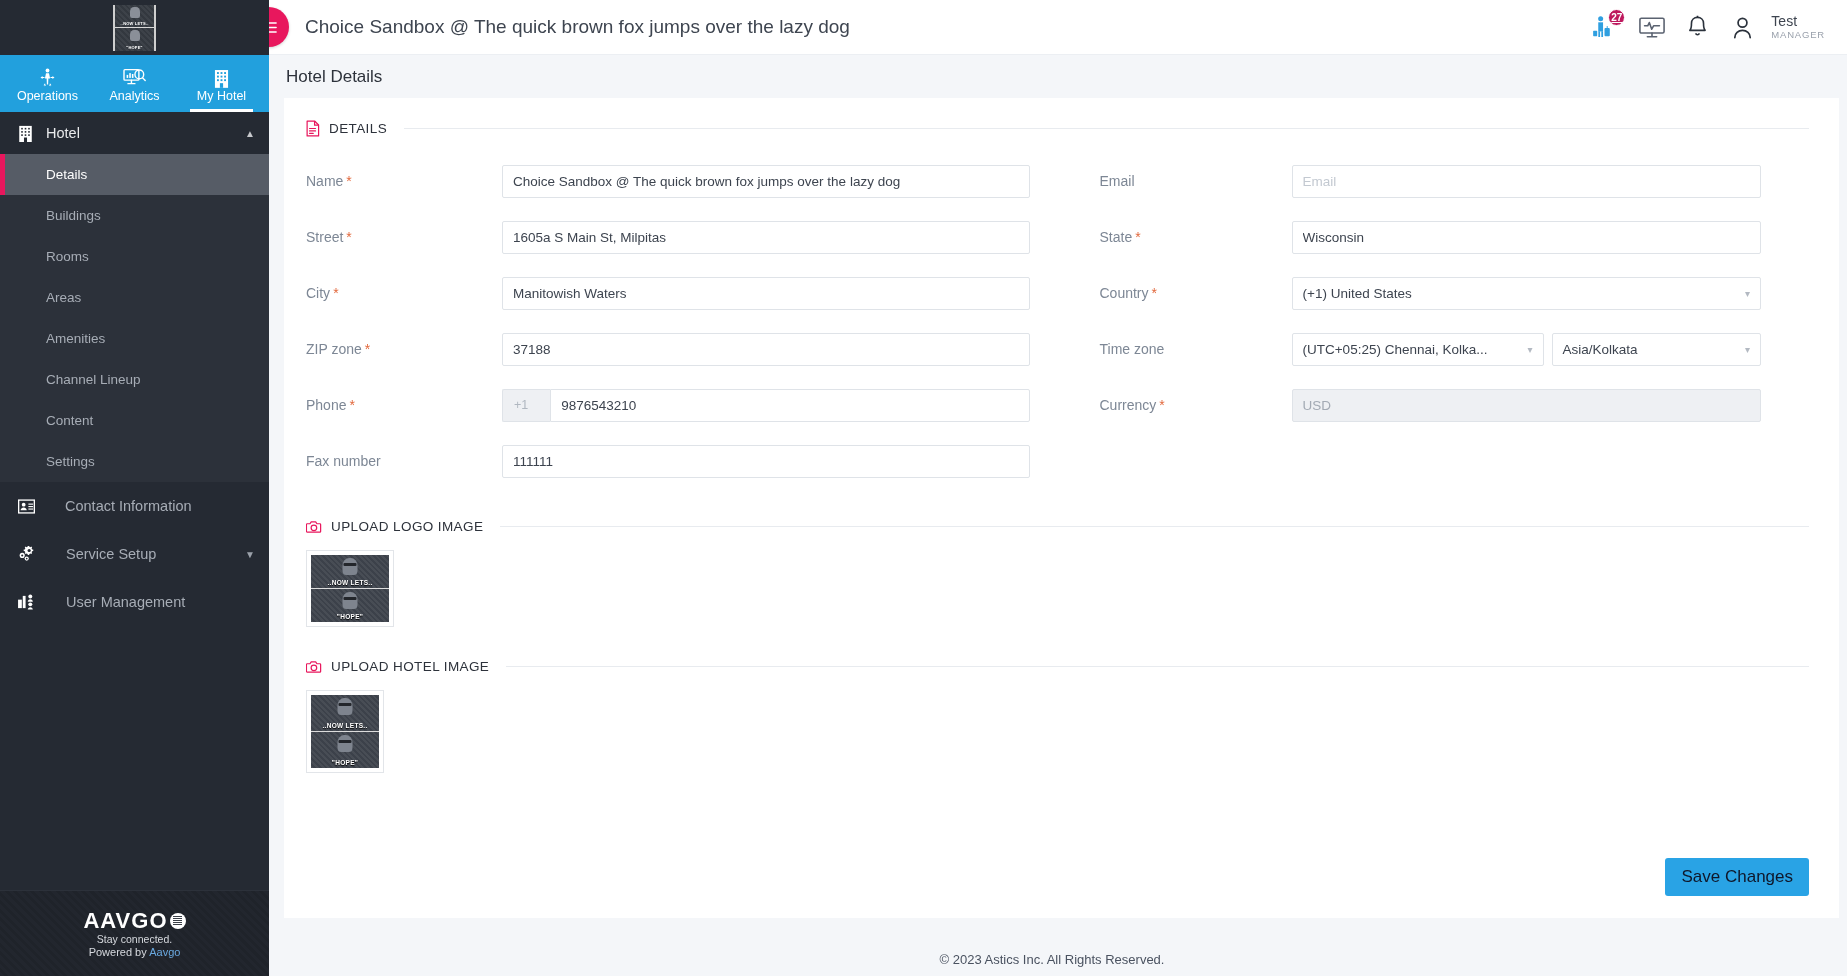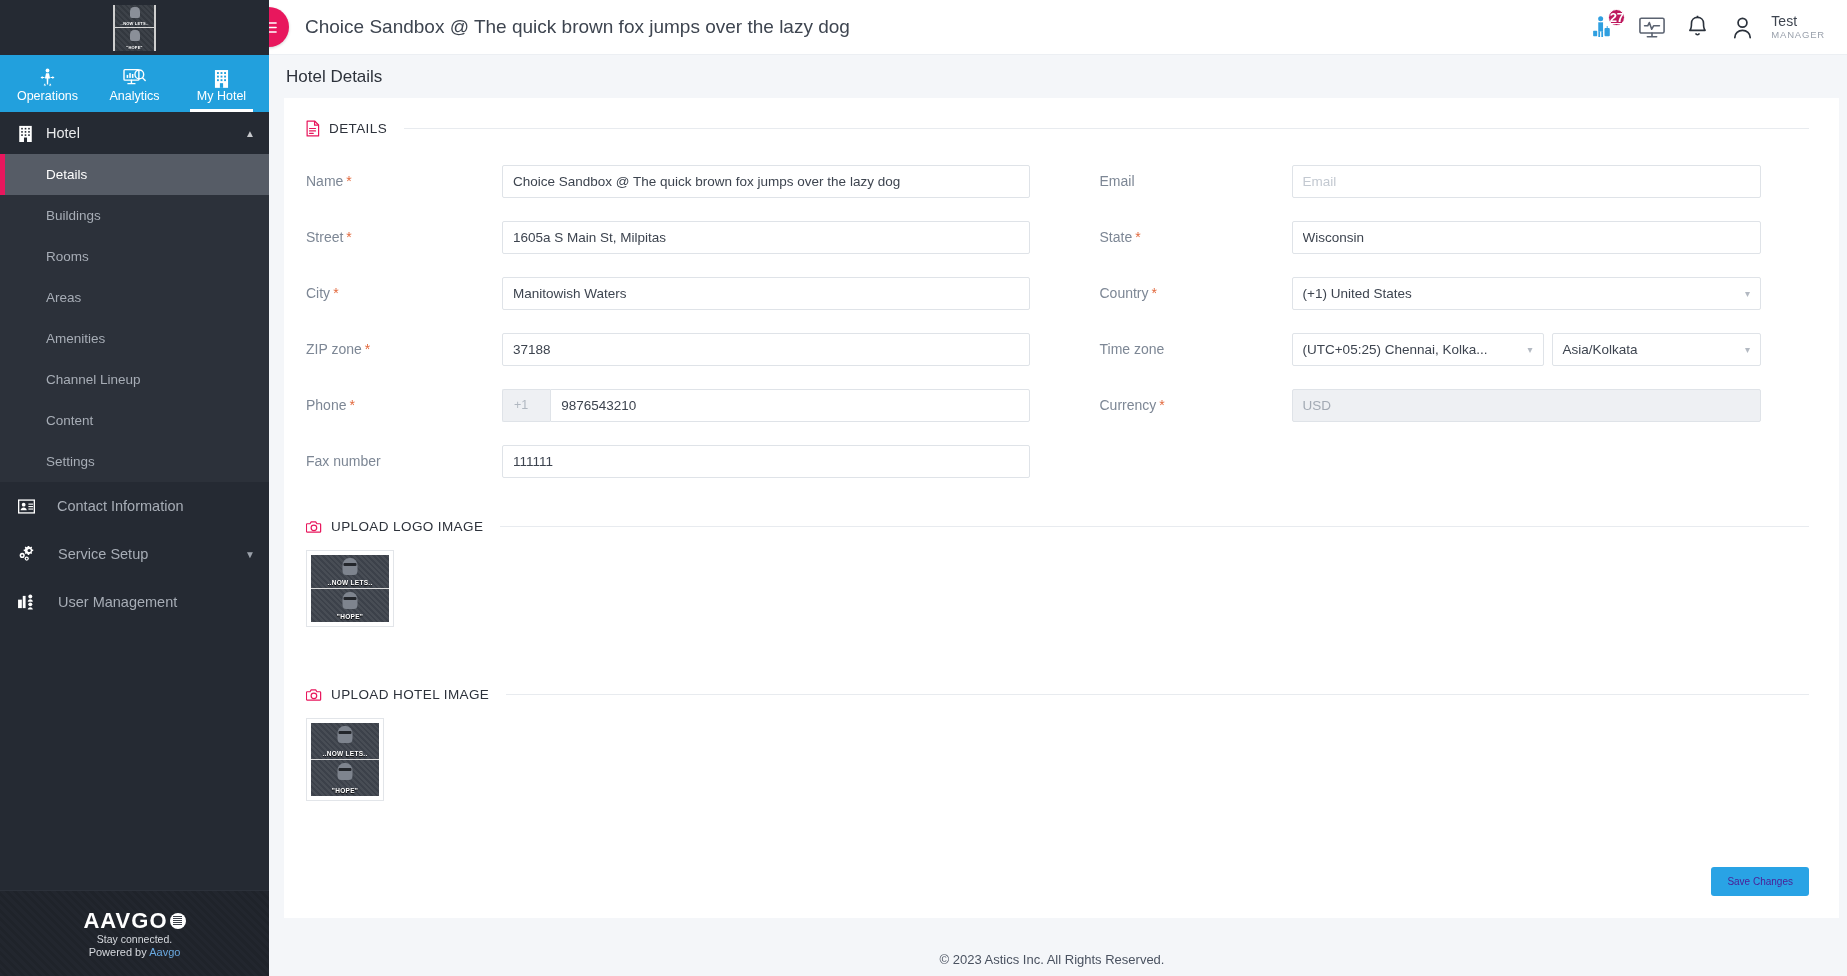--- a/index.html
+++ b/index.html
@@ -82,21 +82,21 @@
   }
   .sb-item.active {
     background: #565c66; color: #ffffff;
   }
   .sb-item.active::before {
     content: ""; position: absolute; left: 0; top: 0; bottom: 0;
     width: 5px; background: #e8175d;
   }
 
   .sb-flat {
-    height: 48px; display: flex; align-items: center; gap: 22px;
+    height: 48px; display: flex; align-items: center; gap: 30px;
     padding: 0 14px 0 18px; color: #a7adb6; font-size: 14.5px;
     cursor: pointer; background: #252a33;
   }
   .sb-flat .chev { margin-left: auto; font-size: 10px; color: #9ba1aa; }
 
   .sb-foot {
     height: 86px; background:
       repeating-linear-gradient(45deg, #22262e 0 3px, #1f232a 3px 6px);
     display: flex; flex-direction: column;
     align-items: center; justify-content: center; gap: 1px;
@@ -133,21 +133,21 @@
     color: #fff; cursor: pointer; flex: none; z-index: 5;
     box-shadow: 0 1px 3px rgba(0,0,0,.18);
   }
   .topbar .htitle {
     margin-left: 16px; font-size: 19px; color: #3e4550; white-space: nowrap;
   }
   .topbar .right { margin-left: auto; display: flex; align-items: center; gap: 22px; padding-right: 22px; }
   .hicon { position: relative; cursor: pointer; display: flex; align-items: center; }
   .hbadge {
     position: absolute; top: -6px; right: -8px;
-    background: #be185d; color: #fff; font-size: 13px;
+    background: #be185d; color: #fff; font-size: 10px;
     width: 17px; height: 17px; border-radius: 50%;
     display: flex; align-items: center; justify-content: center;
     border: 1.5px solid #fff; font-weight: bold; text-decoration: underline;
   }
   .userbox { display: flex; align-items: center; gap: 16px; cursor: pointer; }
   .uname { font-size: 14px; color: #3e4550; line-height: 15px; }
   .urole { font-size: 9.5px; color: #9aa1ac; letter-spacing: .8px; text-align: right; }
 
   
   .main {
@@ -238,22 +238,22 @@
     height:3px; background:#23262b; border-radius:1px;
   }
   .memeimg .pane .cap {
     font-size: 6.5px; color: #fff; font-weight: bold;
     letter-spacing: .3px; padding-bottom: 2px; white-space: nowrap;
     text-shadow: 0 1px 1px #000; z-index: 2;
   }
 
   .savebar { position: absolute; right: 30px; bottom: 22px; }
   .savebtn {
-    background: #29a3e5; color: #4c1d95; border: none; cursor: pointer;
-    font-size: 10px; padding: 9px 16px; border-radius: 3px;
+    background: #29a3e5; color: #0f172a; border: none; cursor: pointer;
+    font-size: 17px; padding: 9px 16px; border-radius: 3px;
     font-family: "Liberation Sans", sans-serif;
   }
   .footer {
     position: absolute; left: 269px; right: 12px; bottom: 0; height: 34px;
     display: flex; align-items: center; justify-content: center;
     font-size: 13px; color: #4a5260;
     background: #f4f6f9;
   }
   svg { display: block; }
 </style>
@@ -622,21 +622,21 @@
                 <span class="cap">..NOW LETS..</span>
               </div>
             <div class="pane">
                 <span class="head"></span>
                 <span class="cap">"HOPE"</span>
               </div>
           </div>
         </div>
       </div>
 
-      <div class="upsect" style="margin-top:60px">
+      <div class="upsect" style="margin-top:32px">
         <div class="sect">
           <span>
             <svg width="16" height="14" viewBox="0 0 17 15" fill="none" stroke="#e8175d" stroke-width="1.3">
               <path d="M1.2 4h3l1.3-2h4.8l1.3 2h3.2c.4 0 .8.4.8.8v7.4c0 .4-.4.8-.8.8H1.2c-.4 0-.8-.4-.8-.8V4.8c0-.4.4-.8.8-.8z" stroke-linejoin="round"></path>
               <circle cx="8.4" cy="8.4" r="3"></circle>
             </svg>
           </span>
           <span class="stxt">UPLOAD HOTEL IMAGE</span>
           <span class="rule"></span>
         </div>

